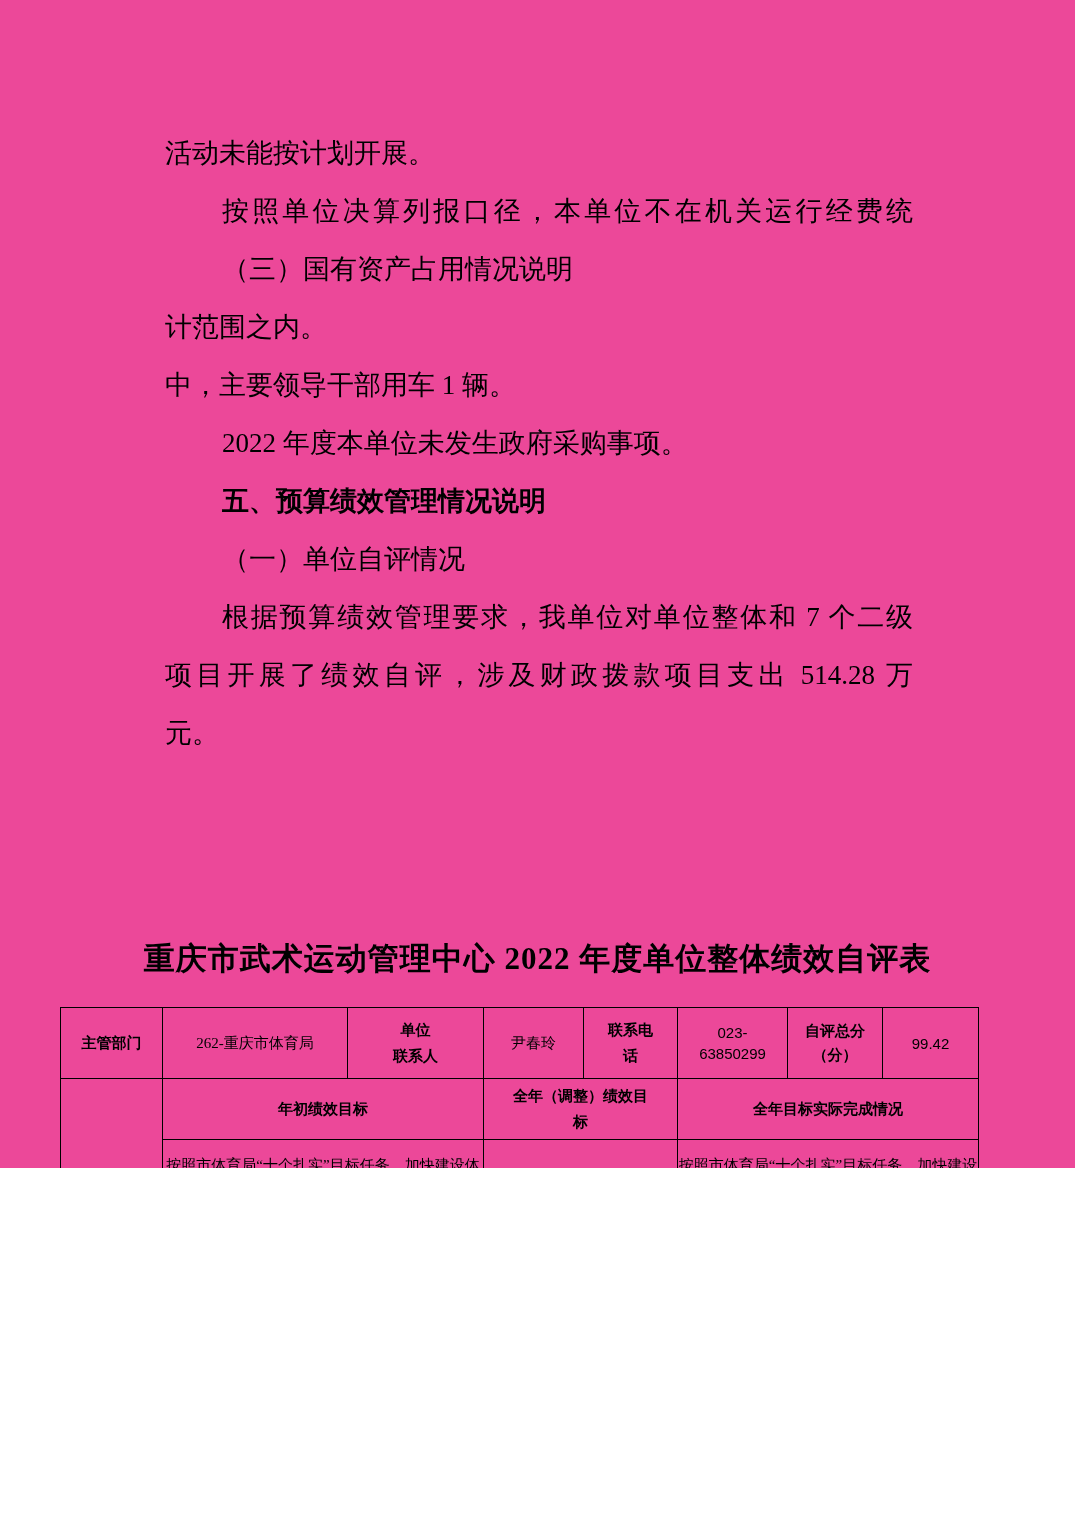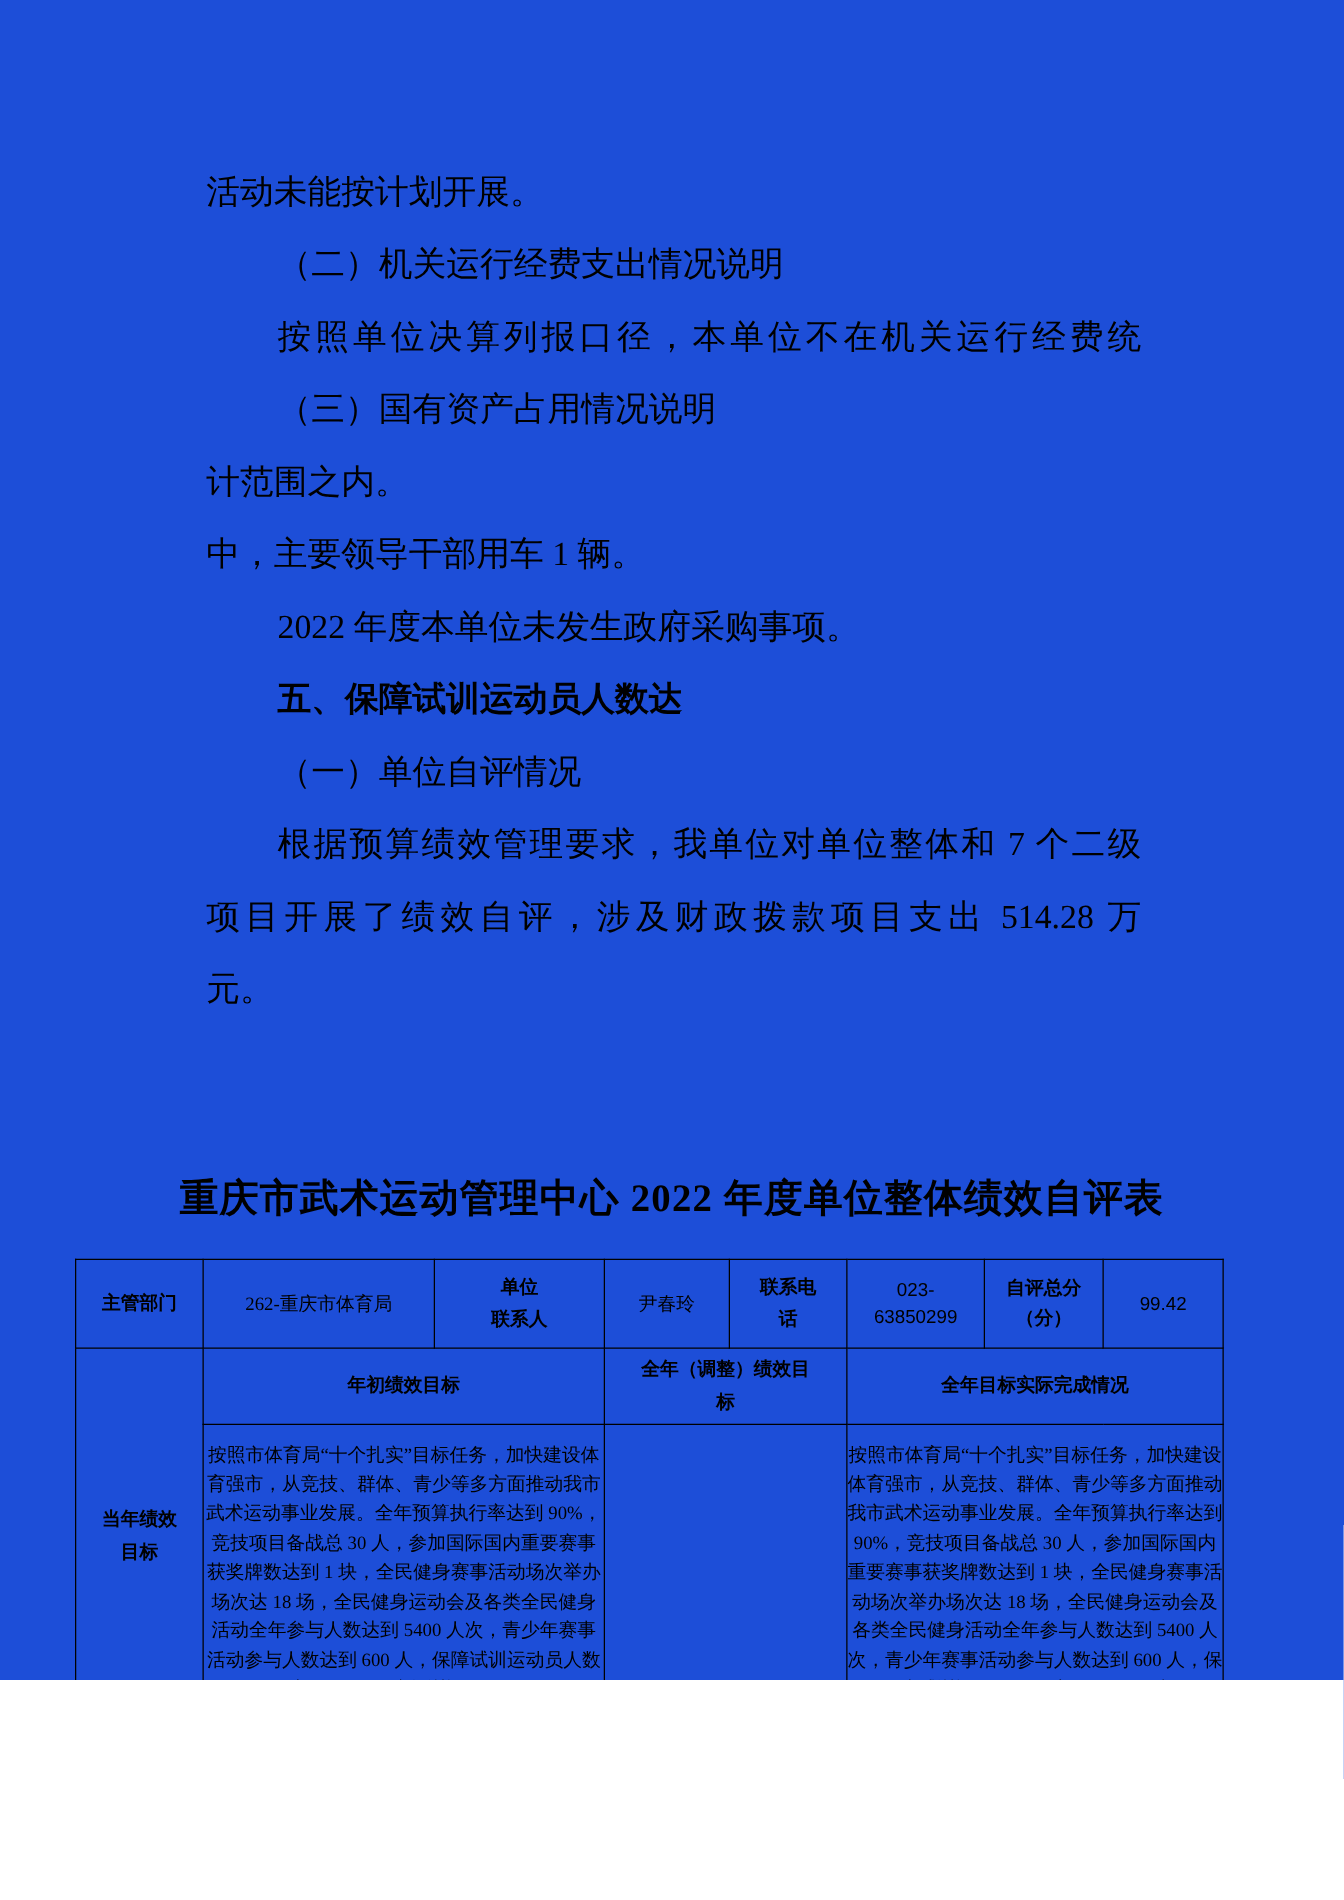--- a/index.html
+++ b/index.html
@@ -1,20 +1,20 @@
 <!DOCTYPE html>
 <html><head>
 <meta charset="utf-8">
 <style>
   html, body { margin: 0; padding: 0; background: #ffffff; }
   .page {
     position: relative;
     width: 1075px;
-    height: 1344px;
-    background: #1d4ed8;
+    height: 1168px;
+    background: #ec4899;
     color: #000000;
     font-family: "Liberation Serif", serif;
     overflow: hidden;
   }
 
   
   .doc {
     position: absolute;
     left: 165px;
     top: 124px;
@@ -96,27 +96,26 @@
     line-height: 23.4px;
   }
 </style>
 </head>
 <body>
 
 <div class="page">
 
   <div class="doc">
     <div class="line">活动未能按计划开展。</div>
-    <div class="line ind">（二）机关运行经费支出情况说明</div>
     <div class="line ind j">按照单位决算列报口径，本单位不在机关运行经费统</div>
     <div class="line ind">（三）国有资产占用情况说明</div>
     <div class="line">计范围之内。</div>
     <div class="line">中，主要领导干部用车 1 辆。</div>
     <div class="line ind">2022 年度本单位未发生政府采购事项。</div>
-    <div class="line ind hei">五、保障试训运动员人数达</div>
+    <div class="line ind hei">五、预算绩效管理情况说明</div>
     <div class="line ind">（一）单位自评情况</div>
     <div class="line ind j">根据预算绩效管理要求，我单位对单位整体和 7 个二级</div>
     <div class="line j">项目开展了绩效自评，涉及财政拨款项目支出 514.28 万</div>
     <div class="line">元。</div>
   </div>
 
   <div class="tbl-title">重庆市武术运动管理中心 2022 年度单位整体绩效自评表</div>
 
   <table class="report">
     <colgroup>

